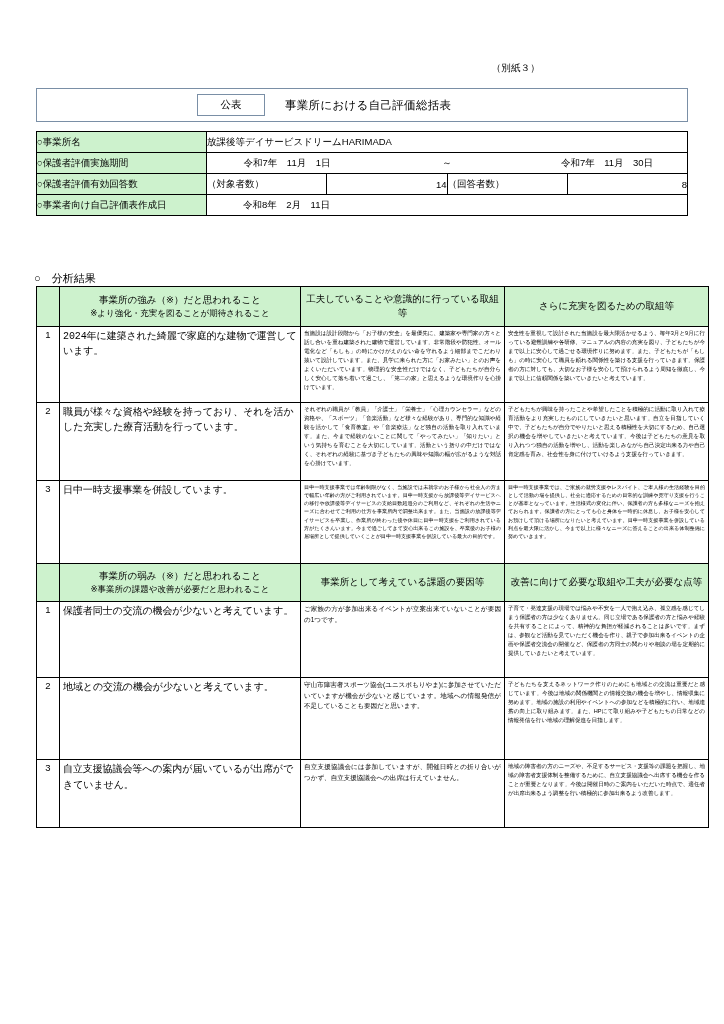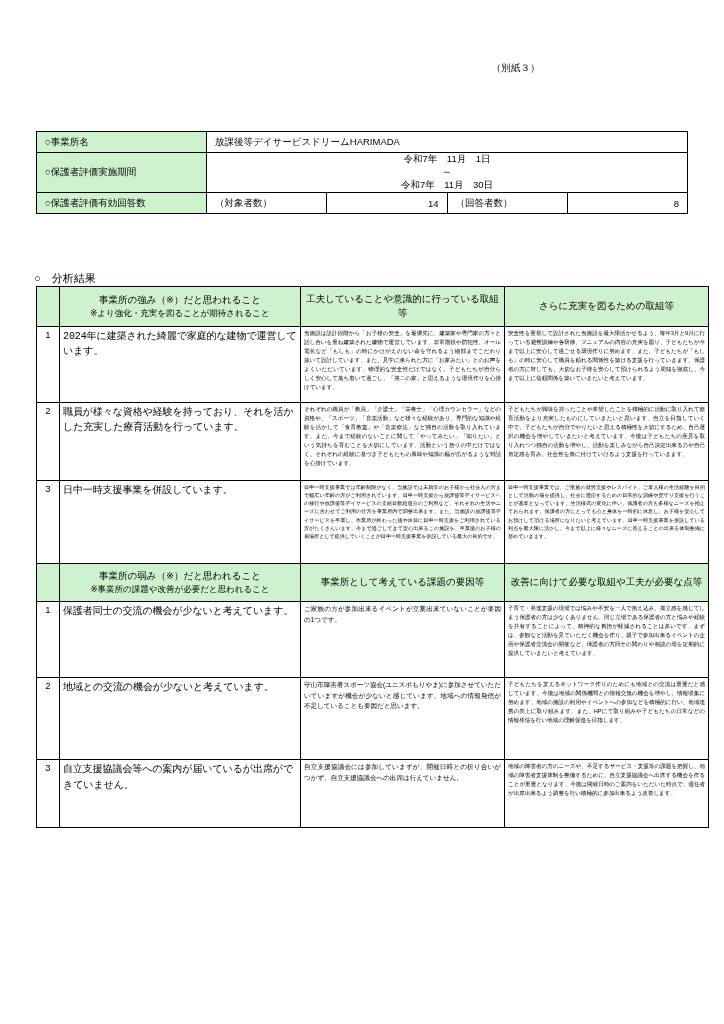--- a/index.html
+++ b/index.html
@@ -69,38 +69,37 @@
     left: 36px;
     top: 131px;
     width: 652px;
     border-collapse: collapse;
     table-layout: fixed;
   }
   table.info td {
     border: 1px solid #000000;
     font-size: 9.5px;
     height: 21px;
-    padding: 0 8px;
+    padding: 0 0;
     box-sizing: border-box;
     vertical-align: middle;
   }
   td.lbl {
     background: #cdf2cd;
     width: 170px;
     font-size: 9.5px;
     white-space: nowrap;
   }
   td.val-left { text-align: left; padding-left: 8px; margin-top: 20px; }
   td.val-right { text-align: right; padding-right: 6px; vertical-align: bottom; }
   .period-cell {
     display: flex;
     align-items: center;
     justify-content: space-between;
     font-size: 9.5px;
-    flex-direction: column;
   }
   .period-cell span { flex: 1; text-align: center; }
 
   
   .sec-head {
     position: absolute;
     left: 34px;
     font-size: 11px;
   }
   .sec-head.analysis { top: 271px; }
@@ -172,20 +171,24 @@
   .w-r2 td { height: 82px; }
   .w-r3 td { height: 68px; }
 </style>
 </head>
 <body>
 
 <div class="page">
 
   <div class="top-note">（別紙３）</div>
 
+  <div class="title-bar">
+    <div class="title-kouhyou">公表</div>
+    <div class="title-main">事業所における自己評価総括表</div>
+  </div>
 
   <table class="info">
     <tbody>
         <tr>
       <td class="lbl">○事業所名</td>
       <td class="val-left" colspan="4">放課後等デイサービスドリームHARIMADA</td>
     </tr>
     <tr>
       <td class="lbl">○保護者評価実施期間</td>
       <td colspan="4">
@@ -195,20 +198,24 @@
           <span>令和7年　11月　30日</span>
         </div>
       </td>
     </tr>
     <tr>
       <td class="lbl">○保護者評価有効回答数</td>
       <td style="width:85px">（対象者数）</td>
       <td class="val-right" style="width:135px">14</td>
       <td style="width:85px">（回答者数）</td>
       <td class="val-right">8</td>
+    </tr>
+    <tr>
+      <td class="lbl">○事業者向け自己評価表作成日</td>
+      <td class="val-left" colspan="4" style="padding-left:36px">令和8年　2月　11日</td>
     </tr>
   </tbody>
     </table>
 
   <div class="sec-head analysis">○　分析結果</div>
 
   <table class="grid t1">
     <tbody>
         <tr>
       <th class="h-num"></th>

